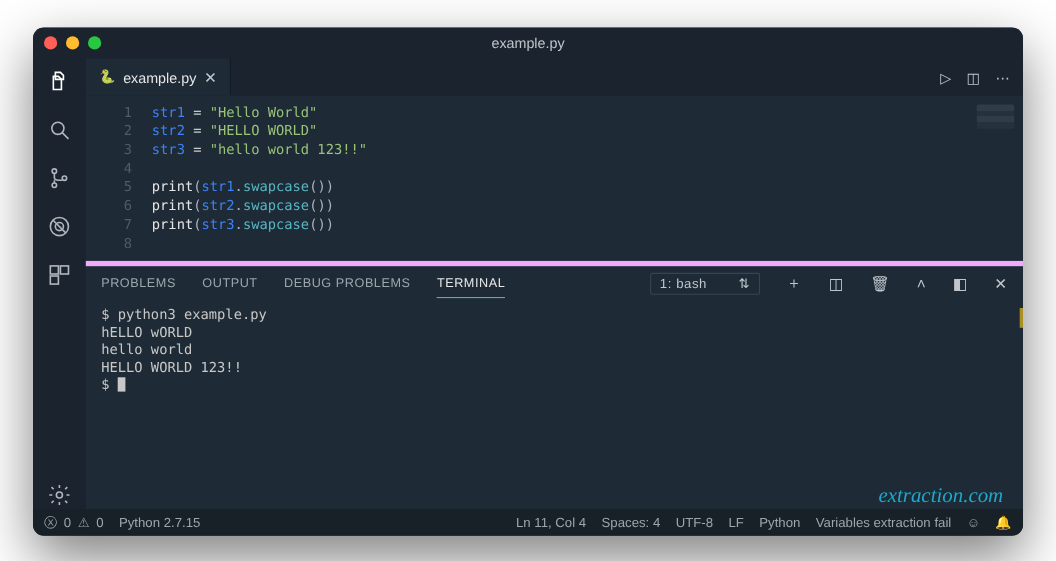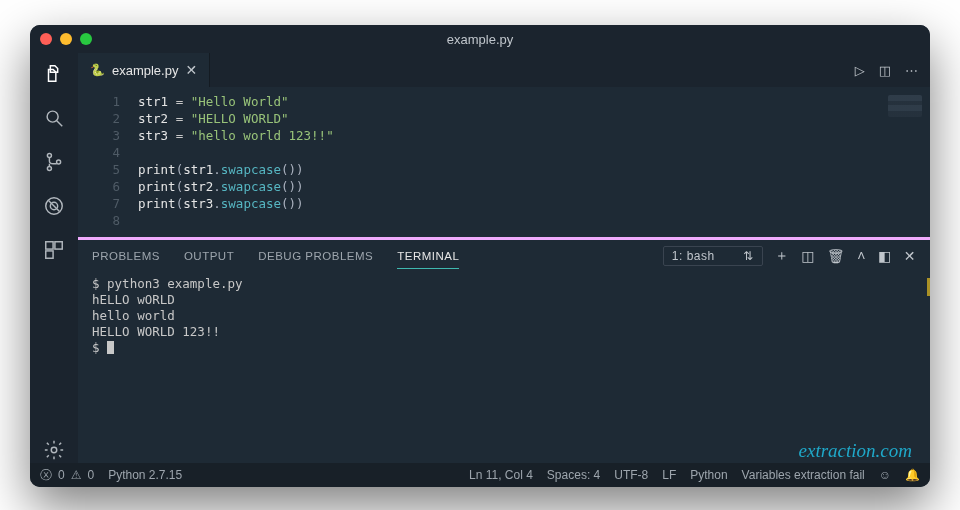--- a/index.html
+++ b/index.html
@@ -71,38 +71,38 @@
   .code {
     padding:6px 0 0 4px;
     font-family:"Menlo","Consolas",monospace; font-size:12.5px; line-height:17px;
     white-space:pre; color:#c8c8c8;
   }
   .minimap {
     position:absolute; top:8px; right:8px; width:34px; height:22px;
     background:linear-gradient(#3a4856 0 6px,#2a3642 6px 10px,#3a4856 10px 16px,#2a3642 16px 22px);
     opacity:.6; border-radius:2px;
   }
-  .tok-var{color:#e5e5e5;}
+  .tok-var{color:#3b82f6;}
   .tok-op{color:#c8c8c8;}
   .tok-str{color:#98c379;}
   .tok-fn{color:#e5e5e5;}
   .tok-attr{color:#56b6c2;}
   .tok-pun{color:#abb2bf;}
 
   .panel {
     flex:1; display:flex; flex-direction:column;
-    border-top:3px solid #f0abfc; background:#1e2a35; min-height:0;
+    border-top:5px solid #f0abfc; background:#1e2a35; min-height:0;
   }
   .panel-tabs {
     height:32px; display:flex; align-items:center; gap:24px;
     padding:0 14px; font-size:11.5px; letter-spacing:.5px; color:#9da5ad;
   }
   .panel-tab { cursor:pointer; padding:6px 0;}
   .panel-tab.active { color:#e6e6e6; border-bottom:1px solid #3fb8af;}
-  .panel-right { margin-left:auto; display:flex; align-items:center; gap:12px; color:#c0c6cc;text-align:right;}
+  .panel-right { margin-left:auto; display:flex; align-items:center; gap:24px; color:#c0c6cc;text-align:right;}
   .term-select {
     display:flex; align-items:center; gap:8px;
     border:1px solid #3a4450; padding:2px 8px; font-size:12px; border-radius:2px;
     min-width:100px; justify-content:space-between;
   }
   .panel-icon { cursor:pointer; font-size:14px;}
   .terminal {
     flex:1; padding:4px 14px 6px 14px;
     font-family:"Menlo","Consolas",monospace; font-size:12.5px; line-height:16px;
     color:#c8c8c8; white-space:pre; position:relative;

